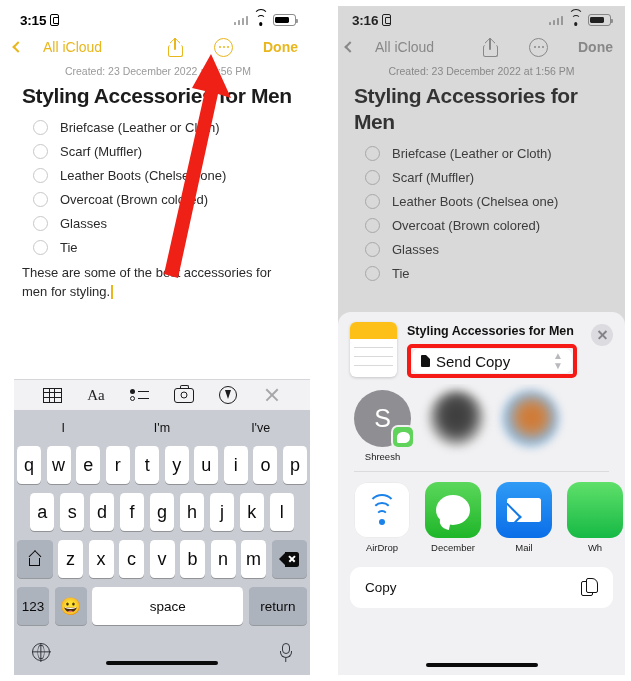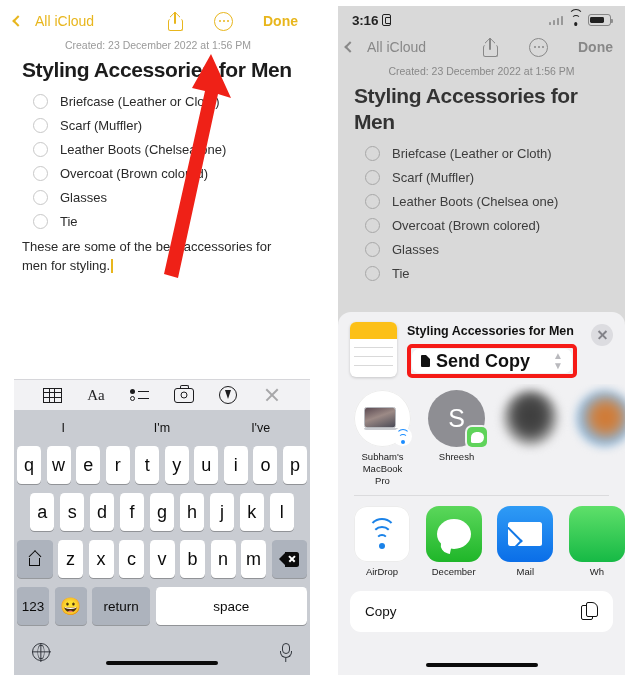--- a/index.html
+++ b/index.html
@@ -75,21 +75,21 @@
     width:2px;height:4.5px;background:rgba(0,0,0,.4);border-radius:0 1px 1px 0;
   }
   .batt i { display:block; height:100%; width: 72%; background:#000; border-radius:1.4px; }
 
   
   .navbar {
     height: 30px; display: flex; align-items: center;
     padding: 0 12px 0 8px; gap: 4px;
   }
   .nav-back {
-    display: flex; align-items: center; gap: 12px;
+    display: flex; align-items: center; gap: 20px;
     color: #e8b61d; font-size: 14px;
   }
   .chev-left {
     width: 8px; height: 8px; border-left: 2.2px solid currentColor;
     border-bottom: 2.2px solid currentColor; transform: rotate(45deg);
     margin-right: 1px;
   }
   .nav-spacer { flex: 1; }
   .nav-icons { display: flex; align-items: center; gap: 30px; }
   .ic-share {
@@ -270,21 +270,21 @@
     display:flex; align-items:center; gap:6px; padding: 0 9px;
   }
   .doc-glyph {
     width: 9px; height: 12px; background:#111; position:relative; flex:none;
     border-radius: 1px;
   }
   .doc-glyph:after{
     content:""; position:absolute; right:0; top:0; border-width:0 4px 4px 0;
     border-style:solid; border-color:#fff #fff transparent transparent;
   }
-  .options-label { font-size: 18px; color:#111; flex:1;font-weight:bold; }
+  .options-label { font-size: 15px; color:#111; flex:1; }
   .ic-updown { color:#b9b9bd; font-size: 10px; line-height:10px; }
   .sheet-close {
     width: 22px; height: 22px; border-radius:50%; background:#dcdce0;
     display:flex; align-items:center; justify-content:center; flex:none;
     margin-top: 2px;
   }
   .sheet-close:before, .sheet-close:after {
     content:""; position:absolute; width:11px;height:1.8px;background:#838389;
   }
   .sheet-close { position:relative; }
@@ -317,21 +317,21 @@
     box-shadow: 0 0 0 2px #f1f1f3;
   }
   .badge-msg b { width:13px;height:11px;background:#fff;border-radius:6px 6px 6px 2px;}
   .av.blur1 { background: radial-gradient(ellipse at 50% 45%, #3a3a3a 0%, #4a4a4a 38%, #cfcfcf 72%, #eaeaea 100%); filter: blur(4px); }
   .av.blur2 { background: radial-gradient(ellipse at 52% 48%, #d4762c 0%, #c9844b 30%, #8fb6d8 60%, #e7e7e7 100%); filter: blur(4px); }
   .contact .cname { font-size: 9.5px; color:#222; line-height: 12px; }
   .cname.blurtxt { filter: blur(3.5px); color:#999; }
 
   .sep { height:1px; background:rgba(0,0,0,.09); margin: 2px 16px; }
 
-  .apps-row { display:flex; gap: 15px; padding: 8px 0 8px 16px; overflow:hidden;justify-content:space-between; }
+  .apps-row { display:flex; gap: 15px; padding: 8px 0 8px 16px; overflow:hidden; }
   .app { width: 56px; flex:none; text-align:center; }
   .app .ic { width: 56px; height: 56px; border-radius: 13px; margin-bottom: 4px;
              display:flex;align-items:center;justify-content:center; }
   .ic.airdrop { background:#fff; box-shadow: inset 0 0 0 1px #ececec;}
   .airdrop-g { width:30px;height:29px;position:relative;}
   .airdrop-g b{position:absolute;left:50%;bottom:2px;transform:translateX(-50%);border:2.2px solid #1a82e8;border-bottom-color:transparent;border-left-color:transparent;border-right-color:transparent;border-radius:50%;}
   .airdrop-g b:nth-child(1){width:29px;height:29px;}
   .airdrop-g b:nth-child(2){width:21px;height:21px;}
   .airdrop-g b:nth-child(3){width:13px;height:13px;}
   .airdrop-g b:nth-child(4){width:6px;height:6px;border:0;background:#1a82e8;border-radius:50%;bottom:0;}
@@ -371,20 +371,42 @@
   .arrow-svg { position:absolute; left:0; top:0; width:316px; height:300px; z-index: 40; pointer-events:none; }
 </style>
 </head>
 <body>
 
 <div class="stage">
 
   <div class="phone">
     <div class="phone-inner">
 
+      <div class="statusbar">
+        <div class="status-time">
+          <span>3:15</span>
+          <span class="lock-glyph"></span>
+        </div>
+        <div class="status-right">
+          <span class="sig">
+              <i></i>
+              <i></i>
+              <i></i>
+              <i></i>
+            </span>
+          <span class="wifi">
+              <b></b>
+              <b></b>
+              <b></b>
+            </span>
+          <span class="batt">
+              <i></i>
+            </span>
+        </div>
+      </div>
 
       <div class="navbar">
         <div class="nav-back">
           <span class="chev-left"></span>
           <span>All iCloud</span>
         </div>
         <div class="nav-spacer"></div>
         <div class="nav-icons">
           <span class="ic-share">
             <span class="box"></span>
@@ -523,22 +545,22 @@
                   <b></b>
                   <u></u>
                   <s></s>
                 </span>
               </div>
           </div>
 
           <div class="krow r4">
             <div class="key fn num">123</div>
             <div class="key fn emo">😀</div>
+            <div class="key spacebar">space</div>
             <div class="key fn ret">return</div>
-            <div class="key spacebar">space</div>
           </div>
 
           <div class="kb-foot">
             <span class="ic-globe">
                 <b></b>
               </span>
             <span class="ic-mic">
                 <b></b>
                 <i></i>
                 <u></u>
@@ -649,38 +671,20 @@
                 <span class="doc-glyph"></span>
                 <span class="options-label">Send Copy</span>
                 <span class="ic-updown">▲<br>▼</span>
               </div>
             </div>
           </div>
           <div class="sheet-close"></div>
         </div>
 
         <div class="contacts-row">
-          <div class="contact">
-            <div class="av mac">
-              <div>
-                <div class="mac-body">
-                    <div class="mac-screen"></div>
-                  </div>
-                <div class="mac-base"></div>
-              </div>
-              <div class="badge-air">
-                <span class="air-ic">
-                    <b></b>
-                    <b></b>
-                    <b></b>
-                  </span>
-              </div>
-            </div>
-            <div class="cname">Subham's MacBook Pro</div>
-          </div>
 
           <div class="contact">
             <div class="av initial">
               <span>S</span>
               <div class="badge-msg">
                   <b></b>
                 </div>
             </div>
             <div class="cname">Shreesh</div>
           </div>

